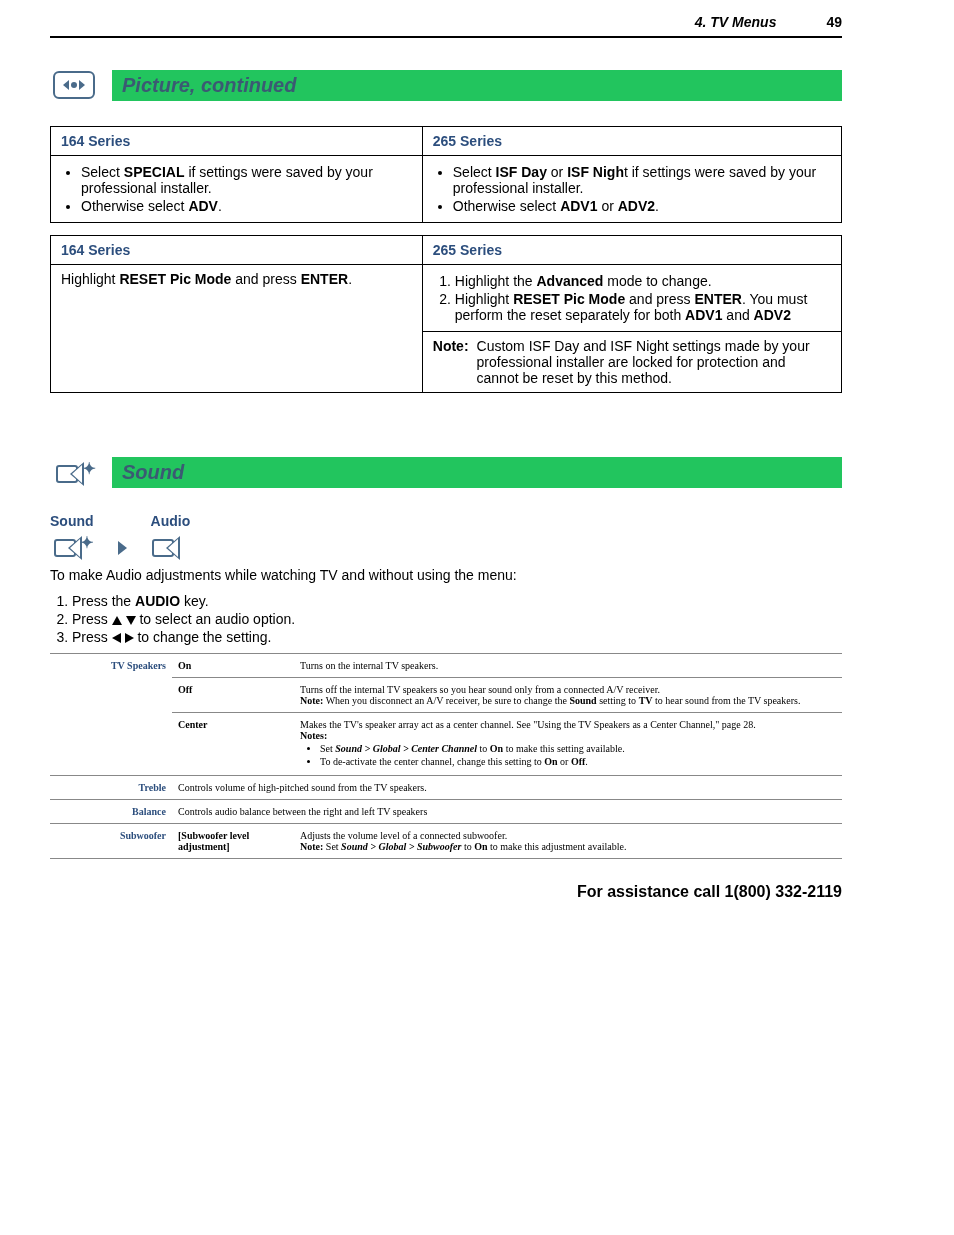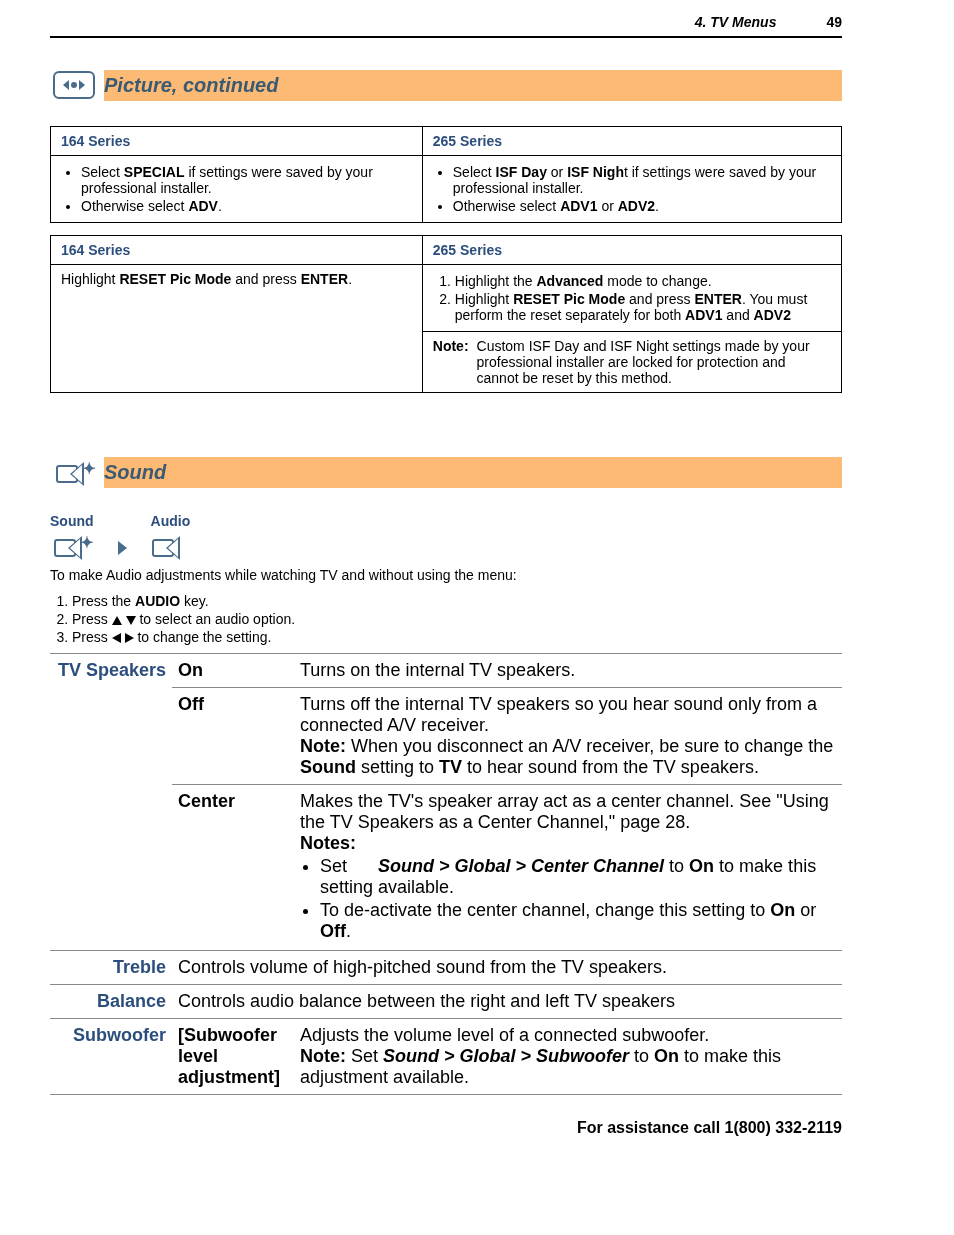--- a/index.html
+++ b/index.html
@@ -28,23 +28,23 @@
   }
   .top-header .chapter { font-style: italic; margin-left:auto; padding-right:50px;}
   .top-header .pagenum { font-style: normal; }
   .section-bar {
     display: flex;
     align-items: center;
     margin-bottom: 24px;
   }
   .section-bar .bar-title-wrap{
     flex:1;
-    background:#fdba74;
-    padding: 4px 10px 4px 0;
-    margin-left: 6px;
+    background:#22c55e;
+    padding: 4px 10px 4px 10px;
+    margin-left: 14px;
   }
   .section-bar .bar-title {
     font-weight: bold;
     font-style: italic;
     font-size: 20px;
     color: #3B5A73;
   }
   .icon-box {
     width: 48px;
     height: 34px;
@@ -152,21 +152,22 @@
 
   table.audio{
     width:100%;
     border-collapse:collapse;
     margin-top:8px;
   }
   table.audio td{
     border-top:1px solid #888;
     vertical-align:top;
     padding:6px 6px;
-    font-size:18px;
+    font-size:10px;
+    font-family:Liberation Serif, serif;
   }
   table.audio tr:last-child td{ border-bottom:1px solid #888;}
   table.audio td.label{
     color:#2C4E7D;
     font-weight:bold;
     text-align:right;
     width:110px;
     border-top:1px solid #888;
   }
   table.audio td.subopt{
@@ -339,21 +340,21 @@
       </td>
     </tr>
     <tr>
       <td class="label noborder-top"></td>
       <td class="subopt">Center</td>
       <td>
         <span>Makes the TV's speaker array act as a center channel.  See "Using the TV Speakers as a Center Channel," page 28.</span><br>
         <span class="notes-label">Notes:</span>
         <ul class="bullets">
           <li>
-            <span>Set </span><span style="font-weight:bold;font-style:italic;margin-left:26px;">Sound &gt; Global &gt; Center Channel</span><span> to </span><span class="allcaps">On</span><span> to make this setting available.</span>
+            <span>Set </span><span style="font-weight:bold;font-style:italic;">Sound &gt; Global &gt; Center Channel</span><span> to </span><span class="allcaps">On</span><span> to make this setting available.</span>
           </li>
           <li>
             <span>To de-activate the center channel, change this setting to </span><span class="allcaps">On</span><span> or </span><span class="allcaps">Off</span><span>.</span>
           </li>
         </ul>
       </td>
     </tr>
     <tr>
       <td class="label">Treble</td>
       <td colspan="2">Controls volume of high-pitched sound from the TV speakers.</td>

